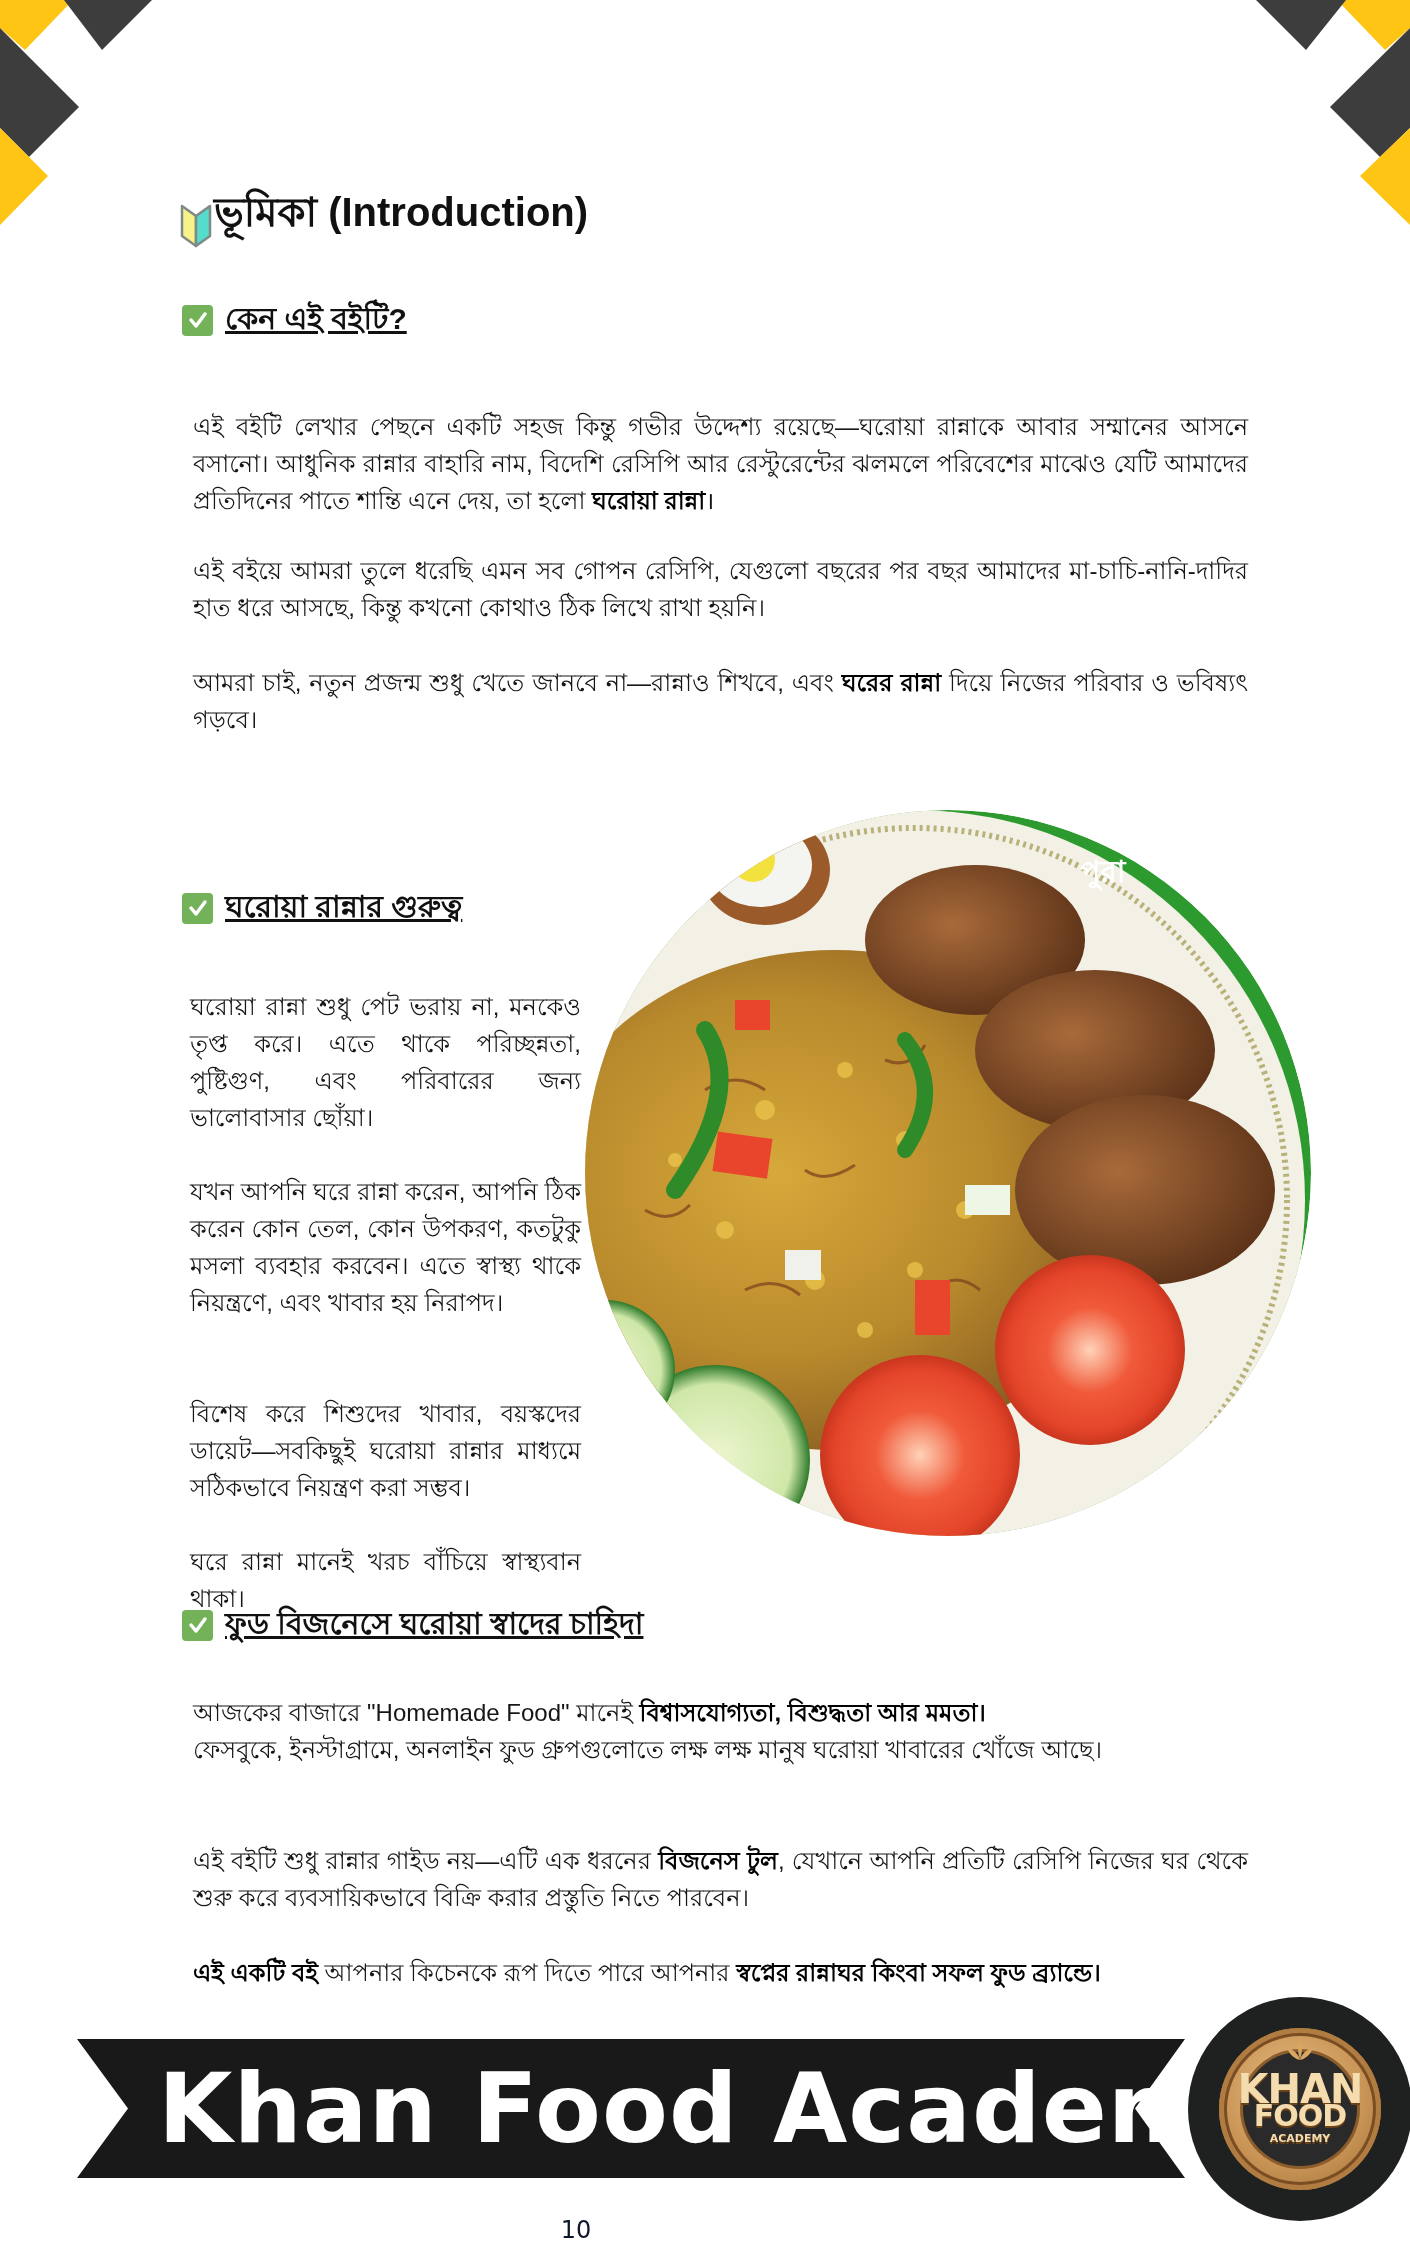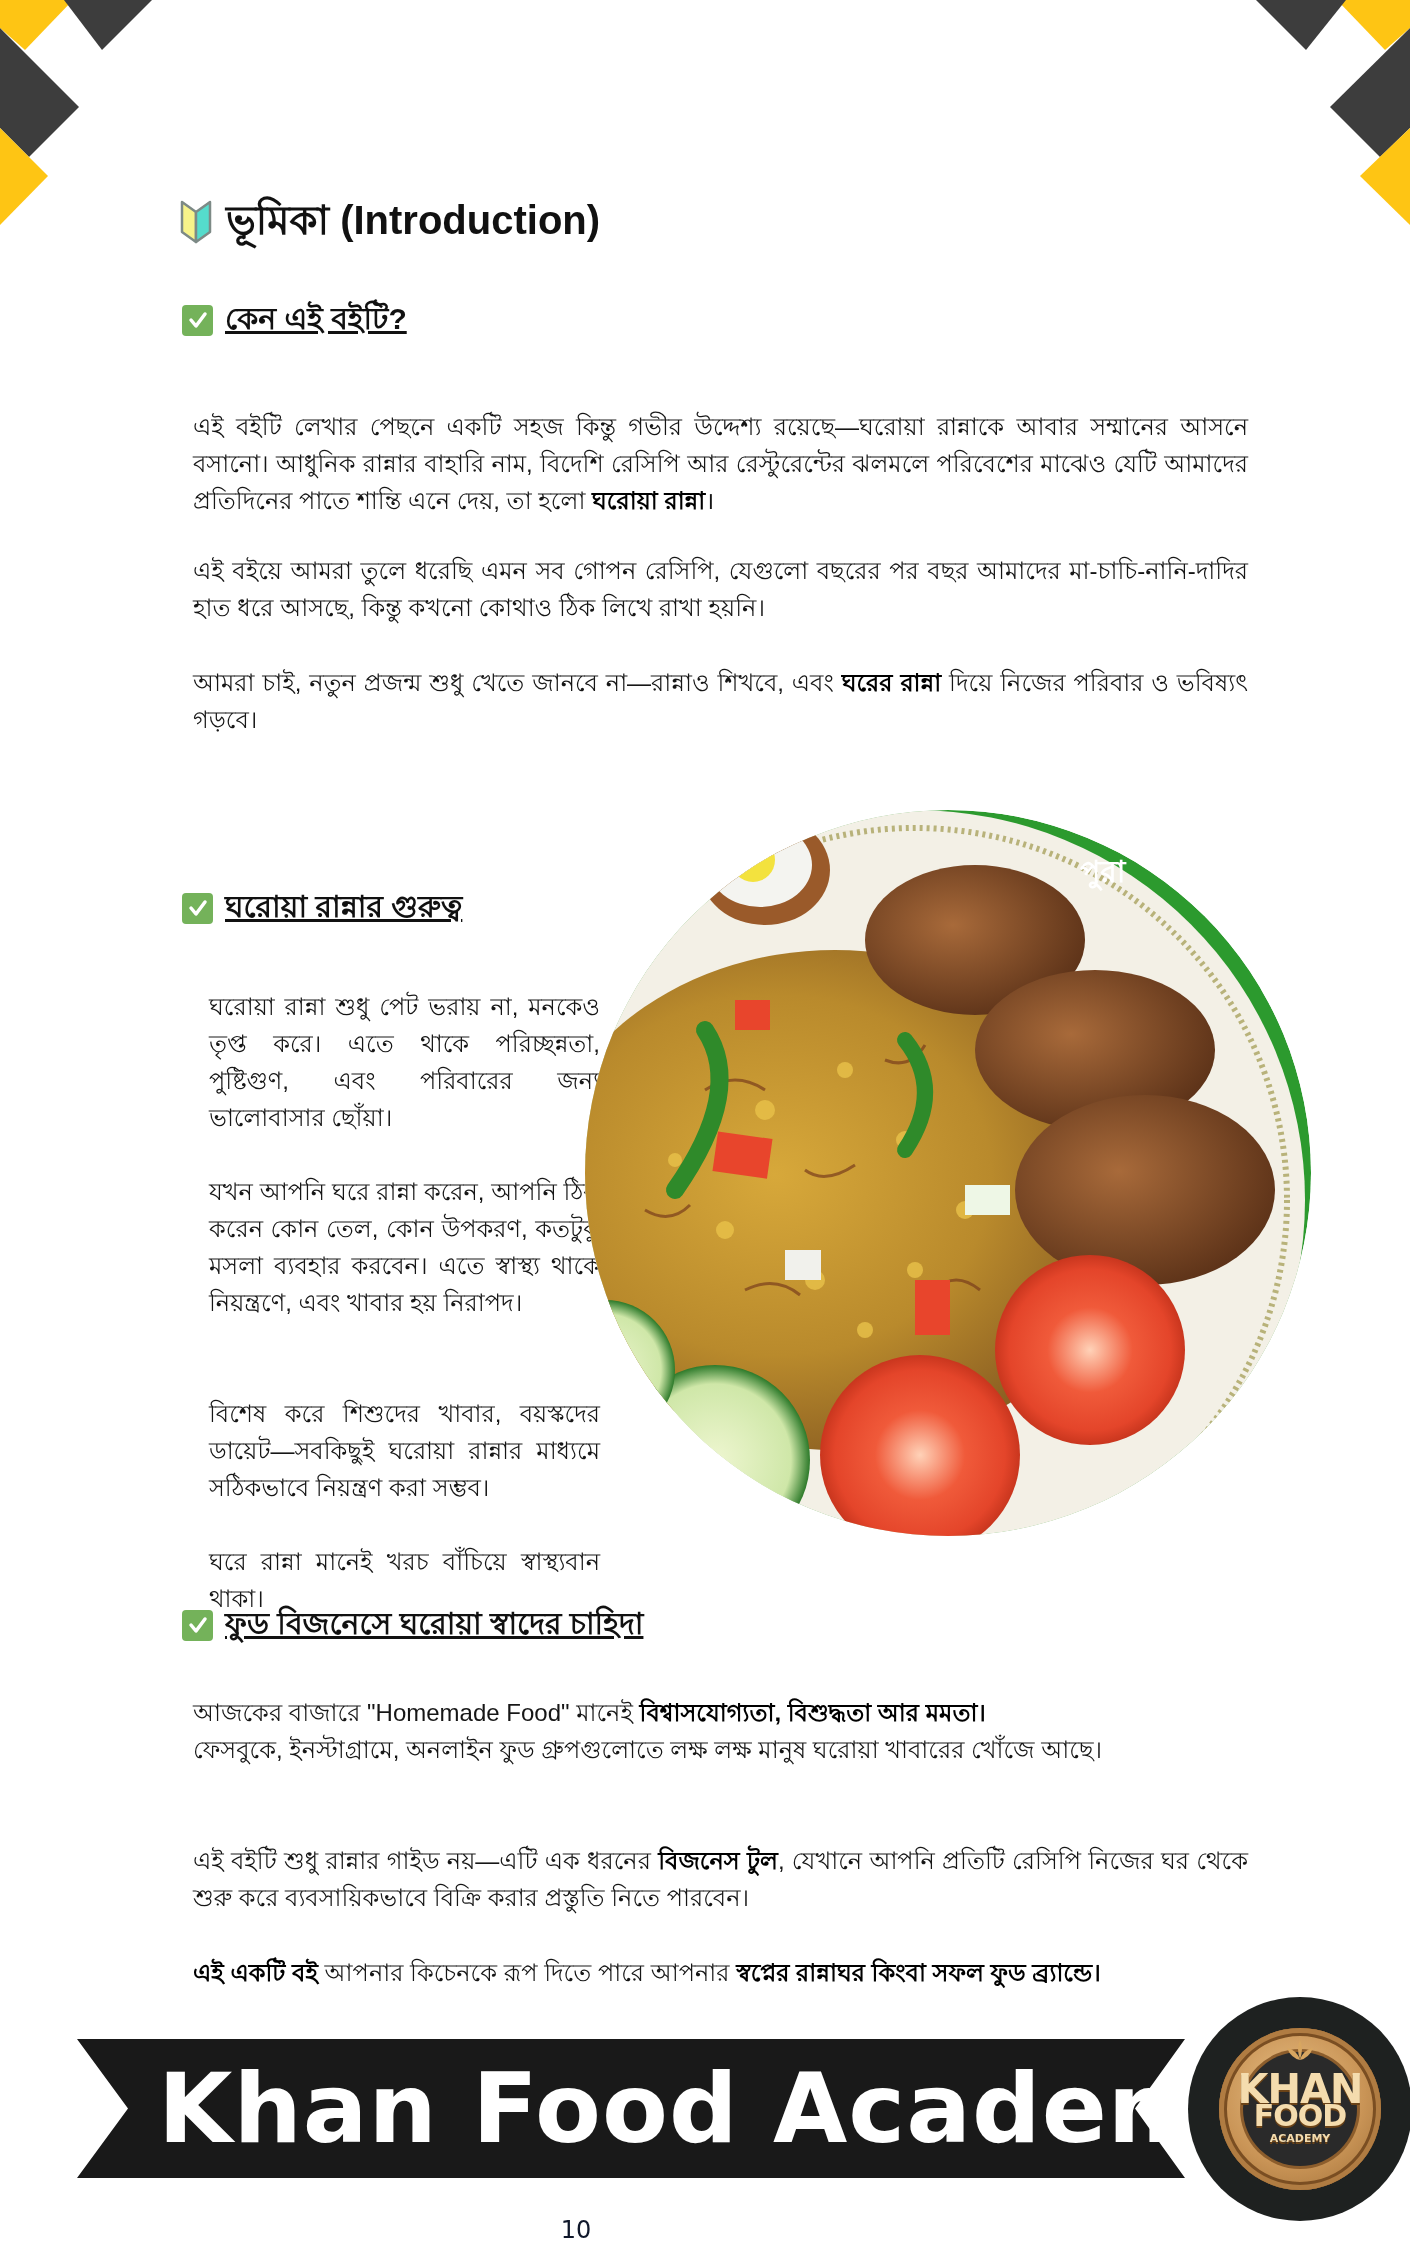--- a/index.html
+++ b/index.html
@@ -5,39 +5,39 @@
   html, body { margin: 0; padding: 0; }
   body {
     width: 1410px; height: 2250px; position: relative; overflow: hidden;
     background: #ffffff; color: #111111;
     font-family: "Liberation Sans", "DejaVu Sans", sans-serif;
   }
   .abs { position: absolute; }
   .corner { position: absolute; top: 0; }
   .h1 {
     position: absolute; left: 180px; top: 196px; height: 52px;
-    display: flex; align-items: center; gap: 14px;
+    display: flex; align-items: flex-end; gap: 2px;
     font-size: 40px; font-weight: bold; color: #111;
   }
   .h2 {
     position: absolute; left: 182px; display: flex; align-items: center; gap: 12px;
     font-size: 30px; font-weight: bold; color: #111; height: 36px; text-decoration: underline;
   }
   .check {
     width: 31px; height: 31px; border-radius: 4px; background: #74b25a;
     display: inline-flex; align-items: center; justify-content: center;
     flex: 0 0 auto;
   }
   .para {
     position: absolute; font-size: 24px; line-height: 37px; color: #161616;
     text-align: justify; margin: 16px;
   }
   .para b { font-weight: bold; color: #000; text-align: right; }
   .wide { left: 177px; width: 1055px; }
-  .narrow { left: 193px; width: 391px; }
+  .narrow { left: 174px; width: 391px; }
   .banner {
     position: absolute; left: 77px; top: 2039px; width: 1108px; height: 139px;
   }
   .banner-text {
     position: absolute; left: 158px; top: 2044px; height: 130px; line-height: 130px;
     font-size: 96px; font-weight: bold; color: #ffffff; letter-spacing: 1px;
     font-family: "DejaVu Sans", sans-serif; white-space: nowrap;
   }
   .logo {
     position: absolute; left: 1188px; top: 1997px; width: 224px; height: 224px;

